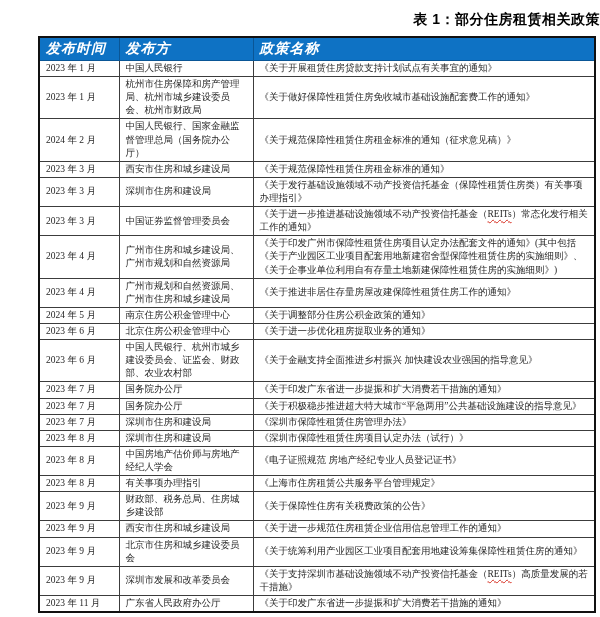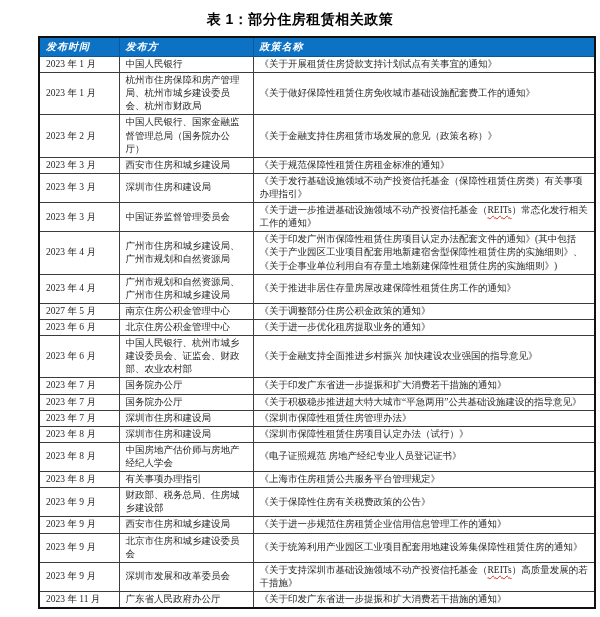--- a/index.html
+++ b/index.html
@@ -9,21 +9,21 @@
     background: #ffffff;
     font-family: "Liberation Serif", "DejaVu Serif", serif;
     color: #1a1a1a;
     overflow: hidden;
   }
   .page { width: 600px; height: 617px; position: relative; }
   .title {
     margin: 0;
     padding-top: 11px;
     padding-bottom: 7px;
-    text-align: center;
+    text-align: right;
     font-family: "Liberation Sans", "DejaVu Sans", sans-serif;
     font-weight: bold;
     font-size: 14px;
     color: #000000;
     letter-spacing: 0.5px;
     border-radius: 7px;
   }
   table.policy-table {
     border-collapse: collapse;
     table-layout: fixed;
@@ -36,21 +36,21 @@
   col.c-publisher { width: 134px; }
   col.c-policy { width: 342px; }
   .policy-table th {
     background: var(--header-bg, #0e72c4);
     color: var(--header-text, #ffffff);
     font-weight: bold;
     font-style: italic;
     text-align: left;
     padding: 2px 5px 2px 6px;
     border: 1px solid #0a5696;
-    font-size: 10px;
+    font-size: 14px;
     letter-spacing: 1px;
   }
   .policy-table td {
     border: 1px solid #3c3c3c;
     padding: 1px 5px 1px 6px;
     vertical-align: middle;
     line-height: 1.38;
     color: #262626;
     word-break: break-all;
   }
@@ -88,23 +88,23 @@
           <td data-name="cell-date">2023 年 1 月</td>
           <td data-name="cell-publisher">中国人民银行</td>
           <td data-name="cell-policy">《关于开展租赁住房贷款支持计划试点有关事宜的通知》</td>
         </tr>
         <tr data-name="table-row">
           <td data-name="cell-date">2023 年 1 月</td>
           <td data-name="cell-publisher">杭州市住房保障和房产管理局、杭州市城乡建设委员会、杭州市财政局</td>
           <td data-name="cell-policy">《关于做好保障性租赁住房免收城市基础设施配套费工作的通知》</td>
         </tr>
         <tr data-name="table-row">
-          <td data-name="cell-date">2023 年 2 月</td>
+          <td data-name="cell-date">2024 年 2 月</td>
           <td data-name="cell-publisher">中国人民银行、国家金融监督管理总局（国务院办公厅）</td>
-          <td data-name="cell-policy">《关于金融支持住房租赁市场发展的意见（政策名称）》</td>
+          <td data-name="cell-policy">《关于规范保障性租赁住房租金标准的通知（征求意见稿）》</td>
         </tr>
         <tr data-name="table-row">
           <td data-name="cell-date">2023 年 3 月</td>
           <td data-name="cell-publisher">西安市住房和城乡建设局</td>
           <td data-name="cell-policy">《关于规范保障性租赁住房租金标准的通知》</td>
         </tr>
         <tr data-name="table-row">
           <td data-name="cell-date">2023 年 3 月</td>
           <td data-name="cell-publisher">深圳市住房和建设局</td>
           <td data-name="cell-policy">《关于发行基础设施领域不动产投资信托基金（保障性租赁住房类）有关事项办理指引》</td>
@@ -118,21 +118,21 @@
           <td data-name="cell-date">2023 年 4 月</td>
           <td data-name="cell-publisher">广州市住房和城乡建设局、广州市规划和自然资源局</td>
           <td data-name="cell-policy">《关于印发广州市保障性租赁住房项目认定办法配套文件的通知》(其中包括《关于产业园区工业项目配套用地新建宿舍型保障性租赁住房的实施细则》、《关于企事业单位利用自有存量土地新建保障性租赁住房的实施细则》)</td>
         </tr>
         <tr data-name="table-row">
           <td data-name="cell-date">2023 年 4 月</td>
           <td data-name="cell-publisher">广州市规划和自然资源局、广州市住房和城乡建设局</td>
           <td data-name="cell-policy">《关于推进非居住存量房屋改建保障性租赁住房工作的通知》</td>
         </tr>
         <tr data-name="table-row">
-          <td data-name="cell-date">2027 年 5 月</td>
+          <td data-name="cell-date">2024 年 5 月</td>
           <td data-name="cell-publisher">南京住房公积金管理中心</td>
           <td data-name="cell-policy">《关于调整部分住房公积金政策的通知》</td>
         </tr>
         <tr data-name="table-row">
           <td data-name="cell-date">2023 年 6 月</td>
           <td data-name="cell-publisher">北京住房公积金管理中心</td>
           <td data-name="cell-policy">《关于进一步优化租房提取业务的通知》</td>
         </tr>
         <tr data-name="table-row">
           <td data-name="cell-date">2023 年 6 月</td>

